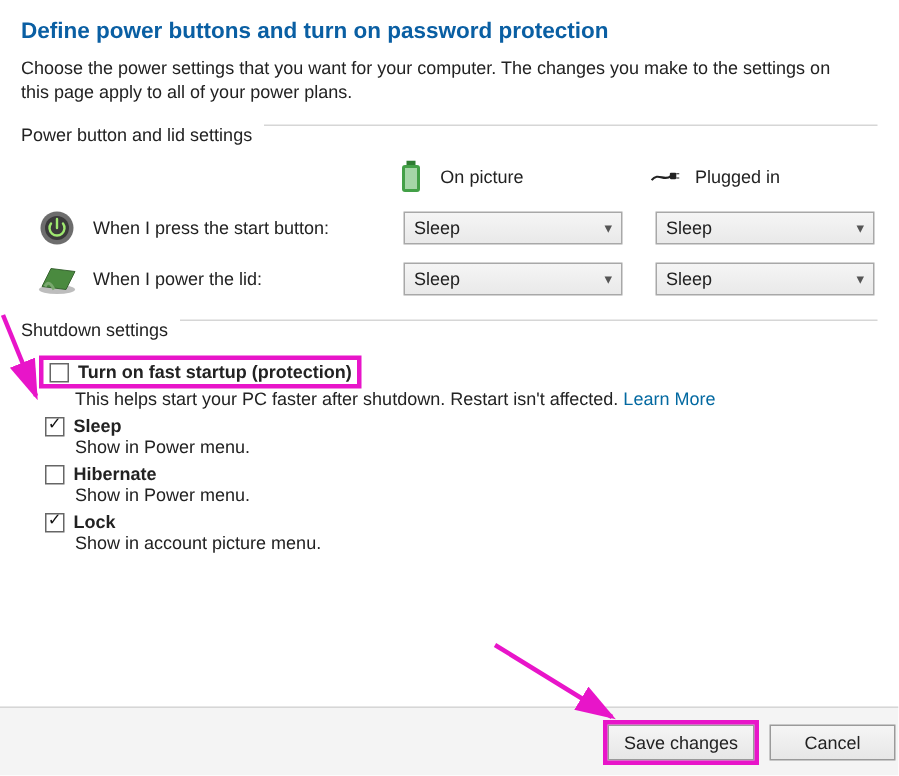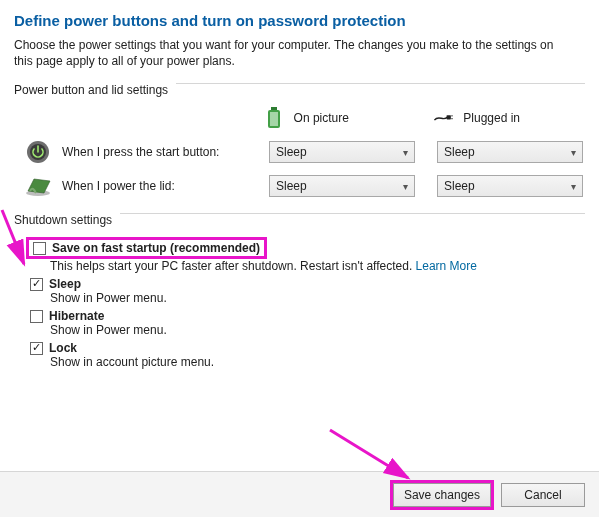--- a/index.html
+++ b/index.html
@@ -22,21 +22,21 @@
 .shutdown{margin-left:8px}
 .opt{margin:4px 0 2px 8px}
 .opt .top{display:flex;align-items:center;gap:6px}
 .opt .cb{width:13px;height:13px;border:1px solid #666;box-sizing:border-box;background:#fff;display:flex;align-items:center;justify-content:center;font-size:10px;line-height:1}
 .opt .cb.checked::after{content:"✓";color:#111;font-size:11px;position:relative;top:-1px}
 .opt .lbl{font-weight:700}
 .opt .sub{margin:0 0 4px 20px;color:#222}
 .link{color:#0369a1;text-decoration:none;cursor:pointer}
 .highlight-box{border:3px solid #e815c9;display:inline-flex;align-items:center;gap:6px;padding:1px 4px;margin-left:-4px}
 
-.footer{position:absolute;left:0;right:0;bottom:0;height:46px;border-top:1px solid #d6d6d6;background:#f4f4f4;display:flex;align-items:center;justify-content:flex-end;gap:10px;padding:0 14px;box-sizing:border-box}
+.footer{position:absolute;left:0;right:0;bottom:0;height:46px;border-top:1px solid #d6d6d6;background:#f4f4f4;display:flex;align-items:center;justify-content:flex-end;gap:10px;padding:0 2px;box-sizing:border-box}
 .btn{min-width:84px;height:24px;border:1px solid #9a9a9a;background:linear-gradient(#f5f5f5,#e7e7e7);display:flex;align-items:center;justify-content:center;padding:0 10px;box-sizing:border-box;cursor:default}
 .btn.primary{outline:3px solid #e815c9;outline-offset:0}
 
 .overlay{position:absolute;left:0;top:0;width:599px;height:517px;pointer-events:none}
 </style>
 </head>
 <body>
 
 <div class="page">
 
@@ -123,21 +123,21 @@
   <div class="hr-label" style="margin-top:14px">
     <span>Shutdown settings</span>
     <span class="line"></span>
   </div>
 
   <div class="shutdown">
 
     <div class="opt">
       <span class="highlight-box">
         <span class="cb"></span>
-        <span class="lbl">Save on fast startup (recommended)</span>
+        <span class="lbl">Turn on fast startup (protection)</span>
       </span>
       <div class="sub">
         <span>This helps start your PC faster after shutdown. Restart isn't affected. </span><a class="link">Learn More</a>
       </div>
     </div>
 
     <div class="opt">
       <div class="top">
         <span class="cb checked"></span>
         <span class="lbl">Sleep</span>

